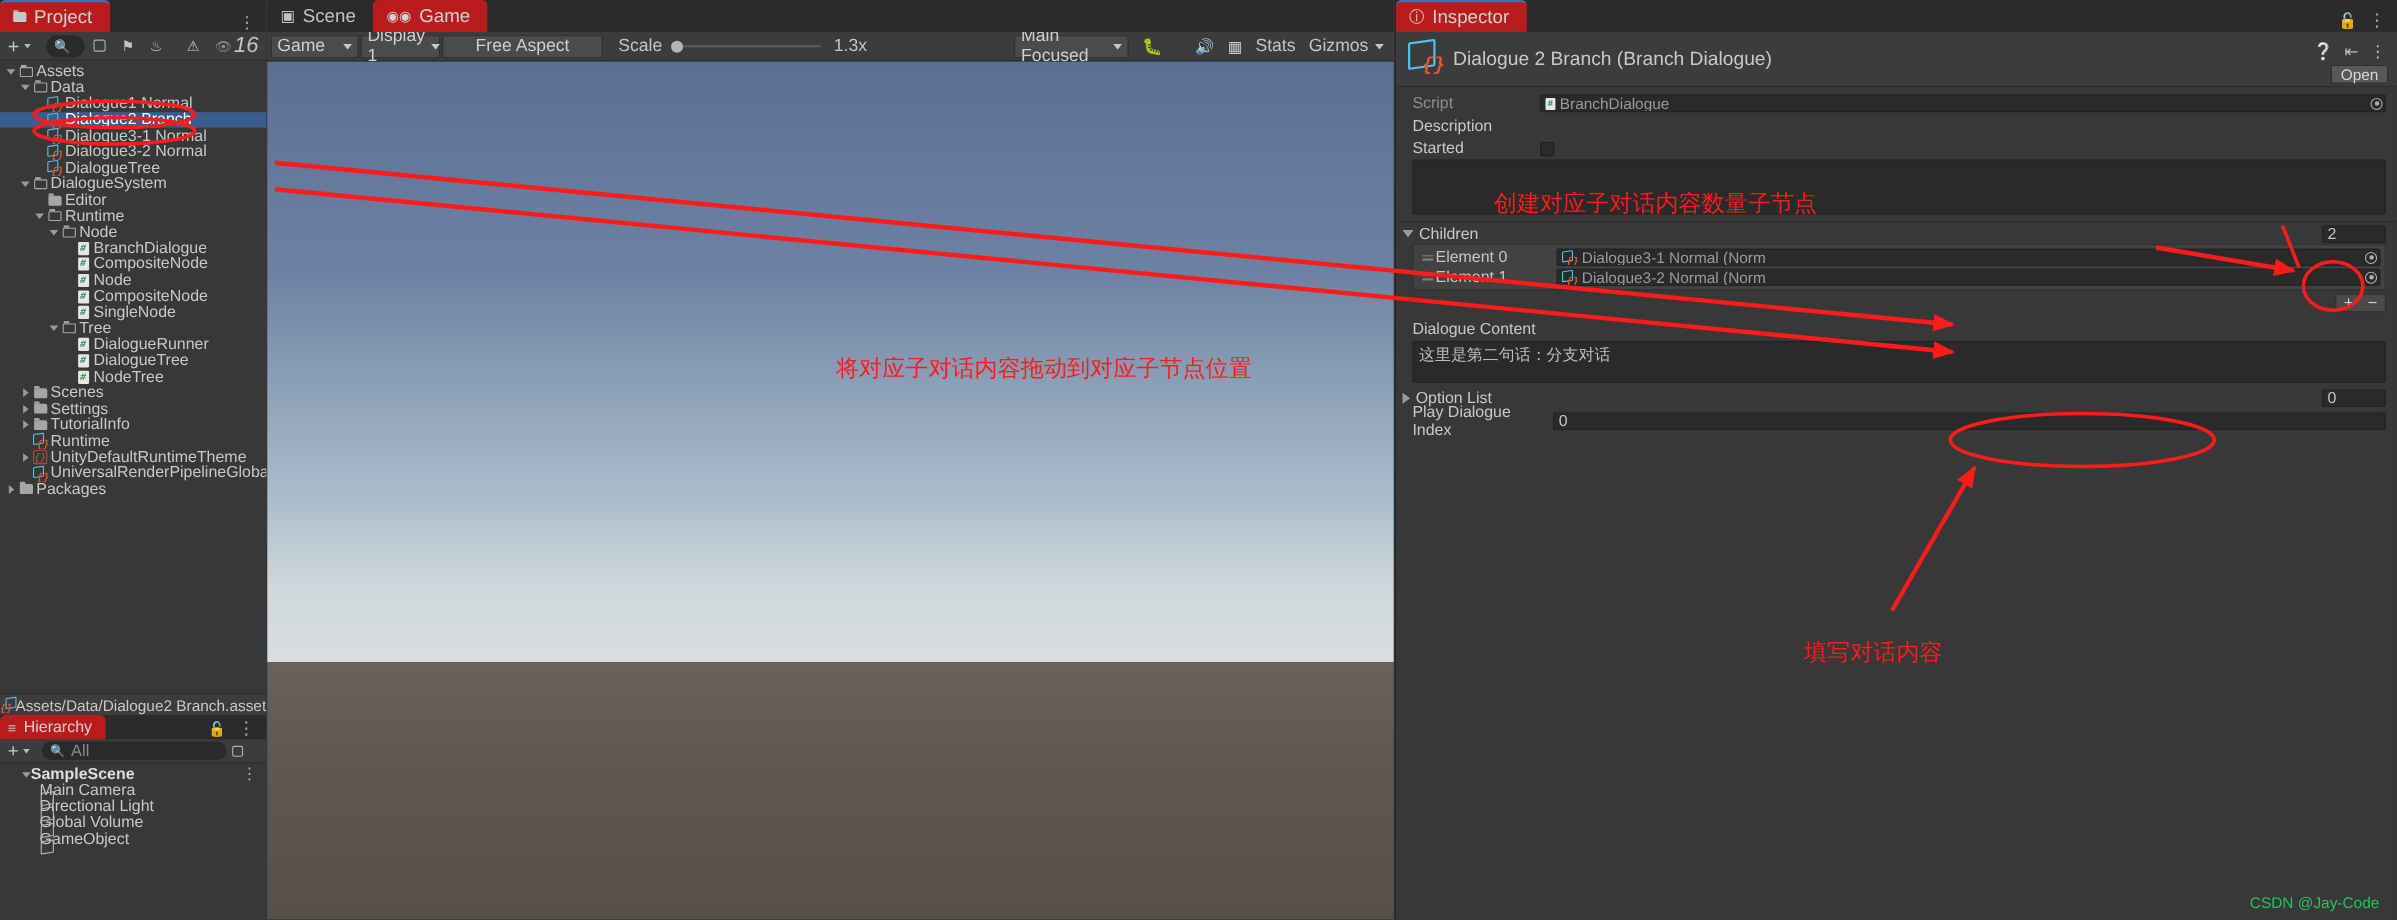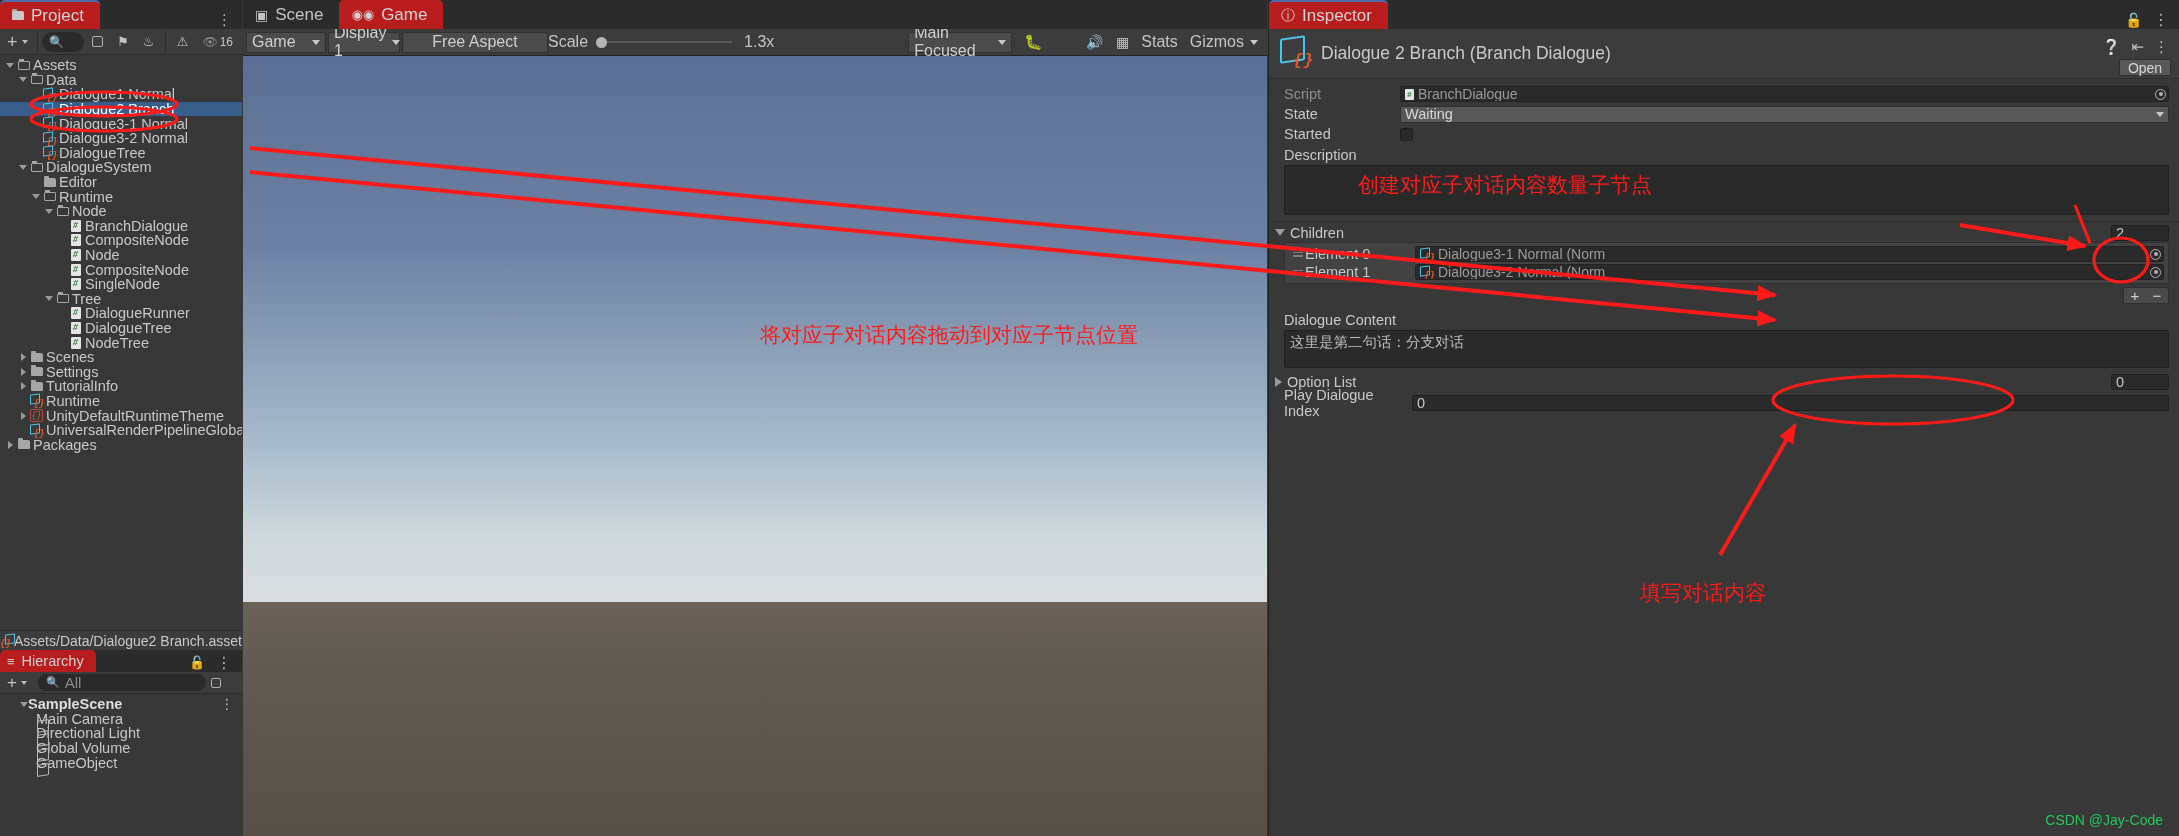--- a/index.html
+++ b/index.html
@@ -194,21 +194,21 @@
     </div>
     <div class="tb-btn">
       <span style="font-size:13px;">♨</span>
     </div>
     <div class="sep"></div>
     <div class="tb-btn">
       <span style="font-size:13px;">⚠</span>
     </div>
     <div class="tb-btn" style="gap:2px;">
       <span style="color:#8d8d8d;font-size:12px;">👁</span>
-      <span style="font-size:12px;">16</span>
+      <span style="font-size:20px;font-style:italic;">16</span>
     </div>
   </div>
 
   <div class="tree" id="project-tree">
       <div class="row">
         <span style="width: 4px; flex: 0 0 4px;"></span>
         <span class="arrow">
           <i style="width:0;height:0;border-left:4px solid transparent;border-right:4px solid transparent;border-top:5px solid #9a9a9a;display:block;"></i>
         </span>
         <span class="ico">
@@ -555,21 +555,21 @@
       <span class="caret" style="margin-left:auto;"></span>
     </div>
     <div class="dropdown" style="width:72px;margin-left:2px;">
       <span>Display 1</span>
       <span class="caret" style="margin-left:auto;"></span>
     </div>
     <div class="dropdown" style="width:146px;margin-left:2px;flex-direction:column;">
       <span>Free Aspect</span>
       <span class="caret" style="margin-left:auto;"></span>
     </div>
-    <div class="scale-slider" style="margin-left:0;">
+    <div class="scale-slider" style="margin-left:14px;">
       <span style="color:#c4c4c4;font-size:16px;margin-right:8px;">Scale</span>
       <span class="slider-knob"></span>
       <span class="slider-track"></span>
     </div>
     <span style="color:#c4c4c4;font-size:16px;margin-left:12px;">1.3x</span>
     <div class="dropdown" style="width:104px;margin-left:134px;">
       <span>Main Focused</span>
       <span class="caret" style="margin-left:auto;"></span>
     </div>
     <div class="tb-btn" style="margin-left:6px;">
@@ -622,35 +622,28 @@
 
   <div class="prop-row" style="margin-top:6px;">
     <div class="prop-label dim">Script</div>
     <div class="objfield" style="margin-right:10px;">
       <span class="cs-ico" style="width:9px;height:11px;font-size:8px;">#</span>
       <span>BranchDialogue</span>
       <span class="dot"></span>
     </div>
   </div>
 
-  <div class="prop-row" style="margin-top:2px;">
-    <div class="prop-label">State</div>
-    <div class="enumfield" style="margin-right:10px;">
-      <span>Waiting</span>
-      <span class="caret"></span>
-    </div>
+
+  <div class="prop-row" style="margin-top:3px;">
+    <div>Description</div>
   </div>
 
   <div class="prop-row" style="margin-top:2px;">
     <div class="prop-label">Started</div>
     <div class="checkbox"></div>
-  </div>
-
-  <div class="prop-row" style="margin-top:3px;">
-    <div>Description</div>
   </div>
   <div class="textarea" style="margin:1px 10px 0 15px; height:50px;"></div>
 
   <div class="prop-row" style="margin-top:6px; padding-left:6px; border-top:1px solid #2f2f2f; padding-top:2px; height:20px;">
     <span class="tri-down" style="margin-right:5px;"></span>
     <span>Children</span>
     <div class="numfield" style="margin-left:auto;margin-right:10px;width:58px;">2</div>
   </div>
 
   <div class="list-box" style="margin:1px 10px 0 15px;" id="children-list">

